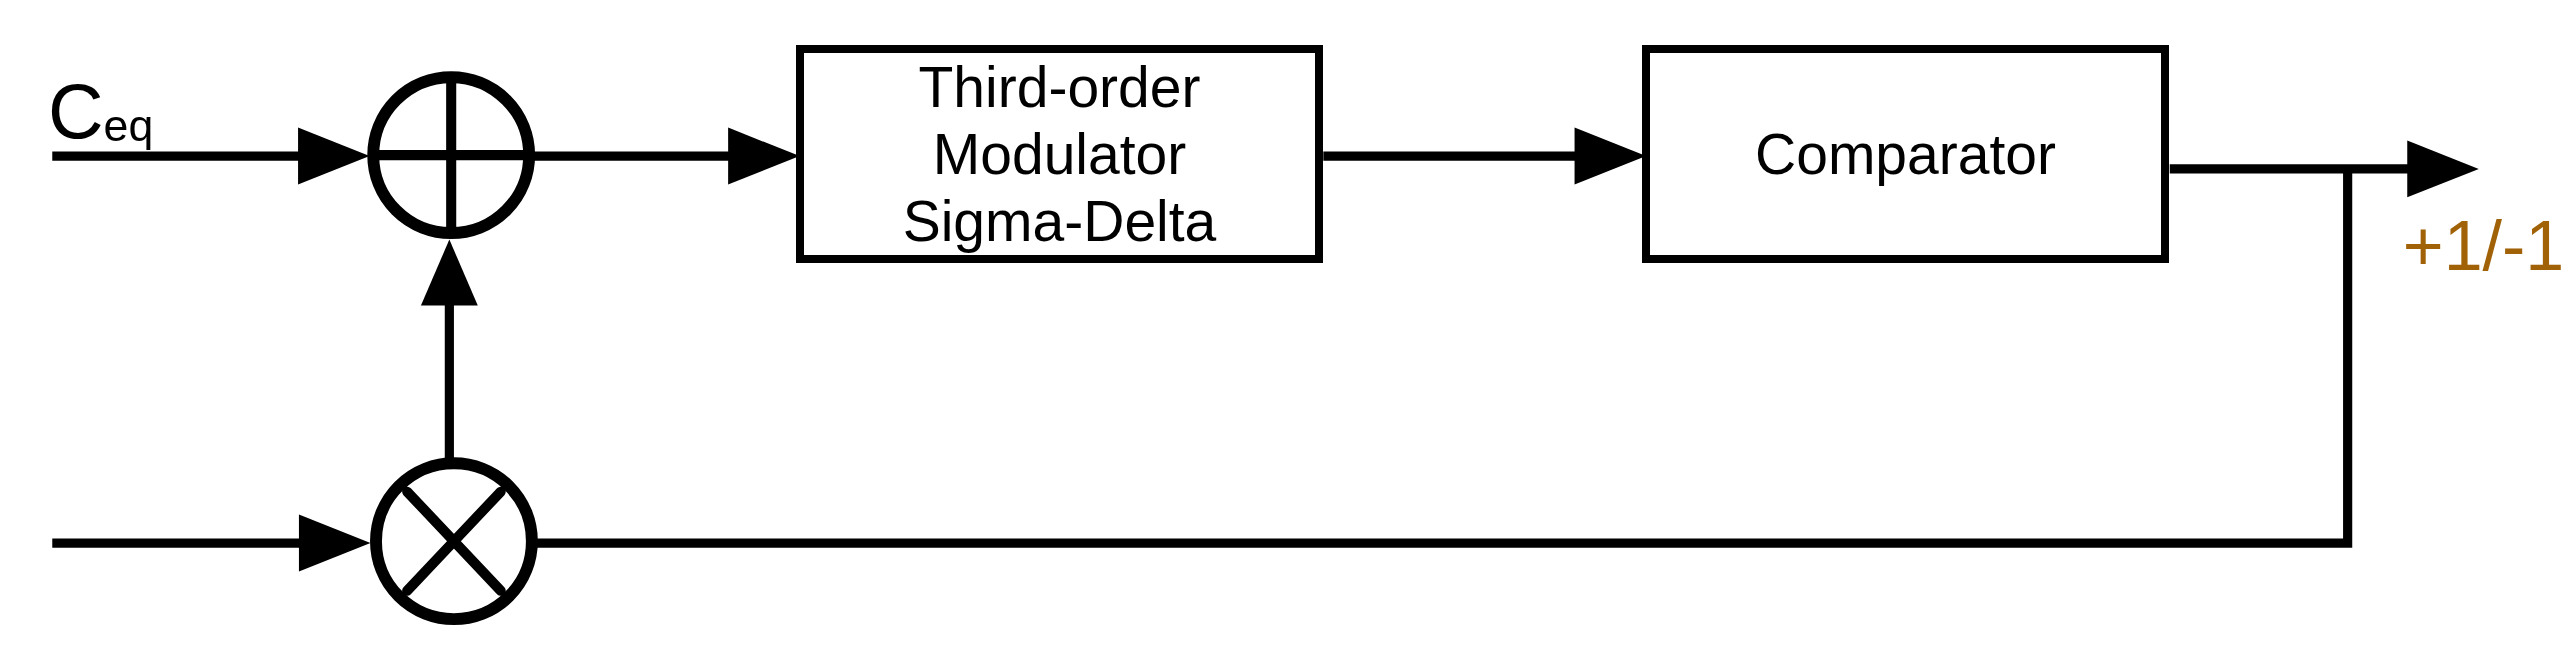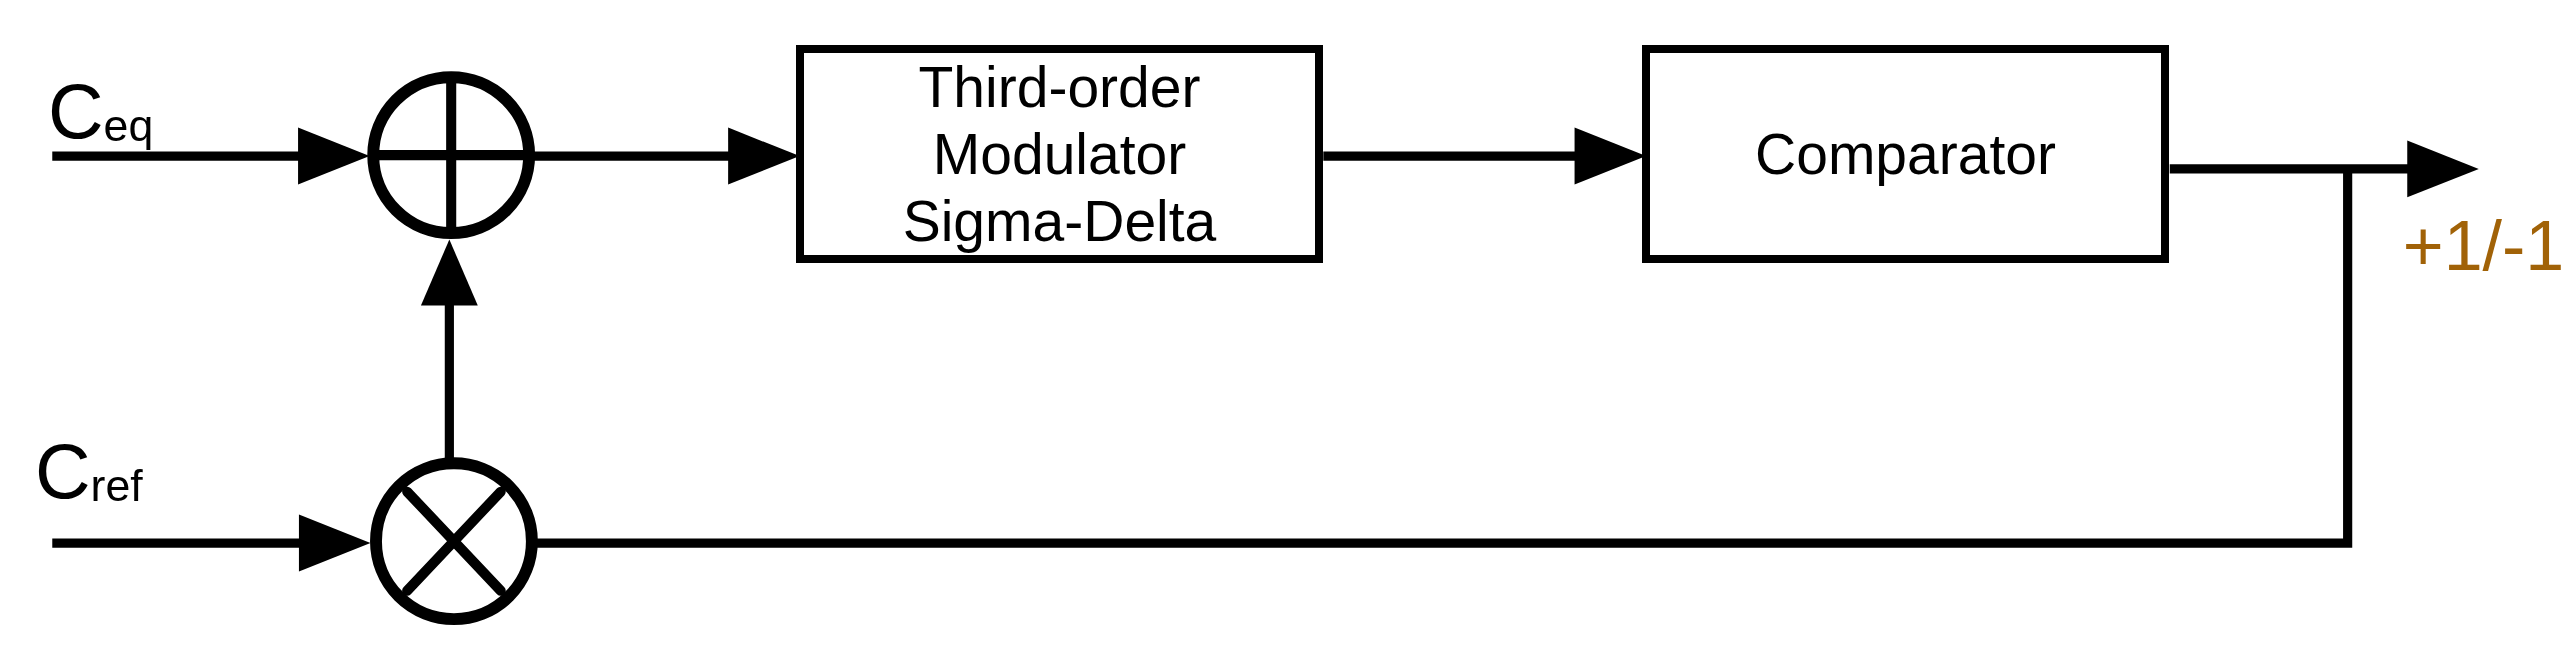--- a/index.html
+++ b/index.html
@@ -127,23 +127,20 @@
     <line x1="546" y1="536" x2="444" y2="644" stroke-width="11" stroke-linecap="round"></line>
 
     <line x1="490" y1="503" x2="490" y2="328" stroke-width="10"></line>
     <polygon points="490,261 459,333 521,333"></polygon>
   </svg>
 
   <div class="sig-label ceq-label">
     <span>C</span><span class="sub">eq</span>
   </div>
 
-  <div class="sig-label cref-label">
-    <span>C</span><span class="sub">ref</span>
-  </div>
 
   <div class="block block-modulator">
     <span>Third-order</span>
     <span>Modulator</span>
     <span>Sigma-Delta</span>
   </div>
 
   <div class="block block-comparator">
     <span>Comparator</span>
   </div>

